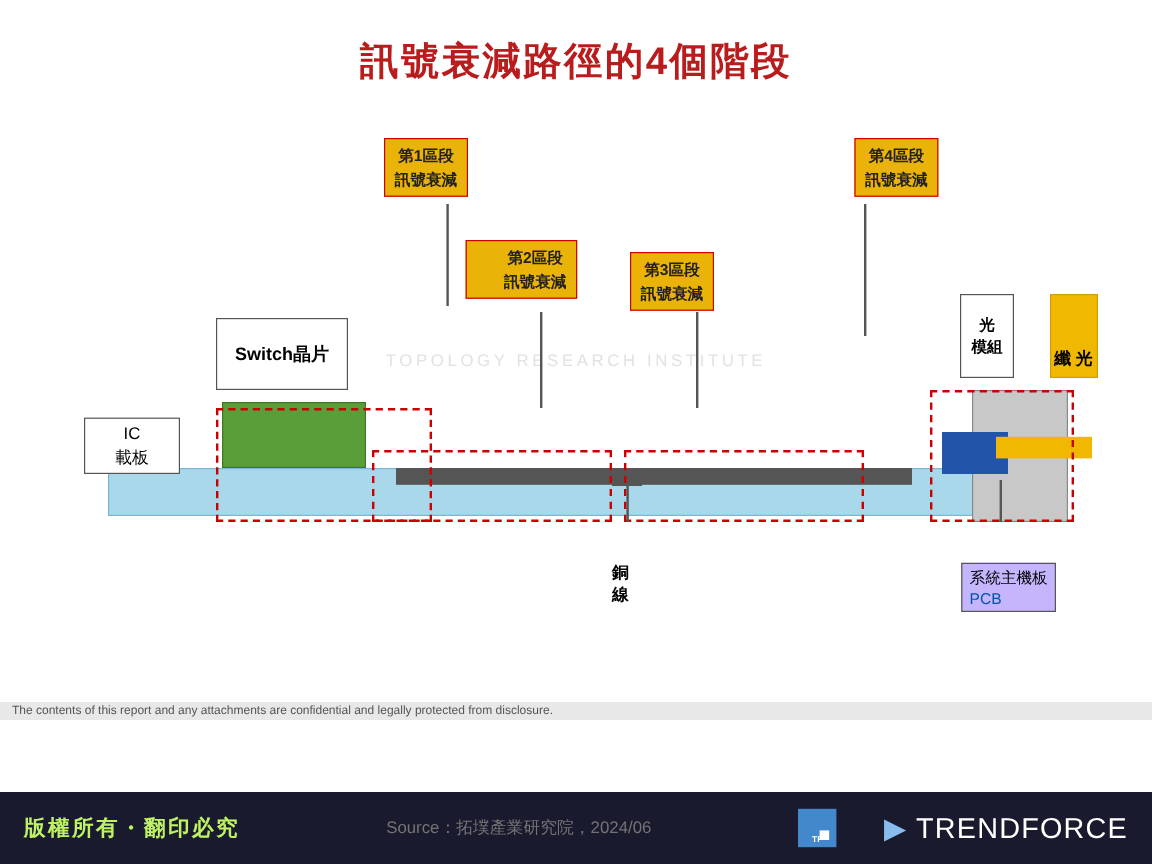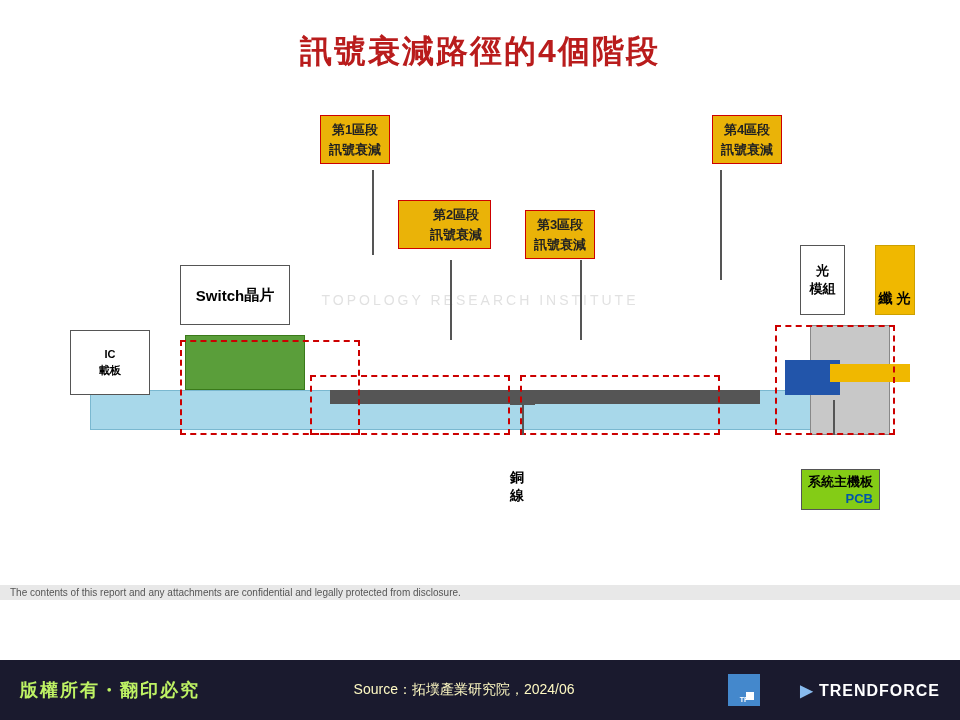--- a/index.html
+++ b/index.html
@@ -41,29 +41,29 @@
       height: 40px;
       background: #a8d8ea;
       border: 1px solid #7ab8d0;
     }
     
     .ic-board-box {
       position: absolute;
       left: 20px;
       bottom: 95px;
       width: 80px;
-      height: 65px;
+      height: 47px;
       background: white;
       border: 1.5px solid #555;
       display: flex;
       flex-direction: column;
       align-items: center;
       justify-content: center;
-      font-size: 11px;
-      font-weight: bold;
+      font-size: 14px;
+      font-weight: normal;
       line-height: 1.4;
     }
     
     .switch-chip {
       position: absolute;
       left: 135px;
       bottom: 100px;
       width: 120px;
       height: 55px;
       background: #5a9e3a;
@@ -176,26 +176,26 @@
     
     .copper-label {
       position: absolute;
       text-align: center;
       font-size: 14px;
       font-weight: bold;
     }
     
     .pcb-label-box {
       position: absolute;
-      background: #84cc16;
+      background: #c4b5fd;
       border: 1.5px solid #555;
       padding: 3px 6px;
       font-size: 13px;
-      font-weight: bold;
-      text-align: right;
+      font-weight: normal;
+      text-align: left;
     }
     
     .watermark {
       position: absolute;
       top: 50%;
       left: 50%;
       transform: translate(-50%, -50%);
       color: rgba(180,180,180,0.4);
       font-size: 14px;
       letter-spacing: 3px;
@@ -214,32 +214,32 @@
       justify-content: space-between;
       padding: 0 20px;
     }
     #footer-left {
       color: #bef264;
       font-size: 18px;
       font-weight: bold;
       letter-spacing: 2px;
     }
     #footer-center {
-      color: #fef9c3;
+      color: #737373;
       font-size: 14px;
     }
     #footer-right {
       display: flex;
       align-items: center;
       gap: 8px;
     }
     .trendforce-logo {
       color: white;
-      font-size: 16px;
-      font-weight: bold;
+      font-size: 24px;
+      font-weight: normal;
       letter-spacing: 1px;
       padding-left: 32px;
     }
     .tf-icon {
       width: 32px;
       height: 32px;
       background: #4488cc;
       display: flex;
       align-items: center;
       justify-content: center;
@@ -320,21 +320,21 @@
 
     <div class="section-box" style="right: 15px; bottom: 55px; width: 120px; height: 110px;"></div>
 
     <div class="section-label" style="left: 270px; top: 5px;">
       <div>第1區段</div>
       <div>訊號衰減</div>
     </div>
 
     <div class="v-line" style="left: 322px; top: 60px; height: 85px;"></div>
 
-    <div class="section-label" style="left: 348px; top: 90px; padding-left: 31px;">
+    <div class="section-label" style="left: 338px; top: 90px; padding-left: 31px;">
       <div>第2區段</div>
       <div>訊號衰減</div>
     </div>
 
     <div class="v-line" style="left: 400px; top: 150px; height: 80px;"></div>
 
     <div class="section-label" style="left: 475px; top: 100px;">
       <div>第3區段</div>
       <div>訊號衰減</div>
     </div>

